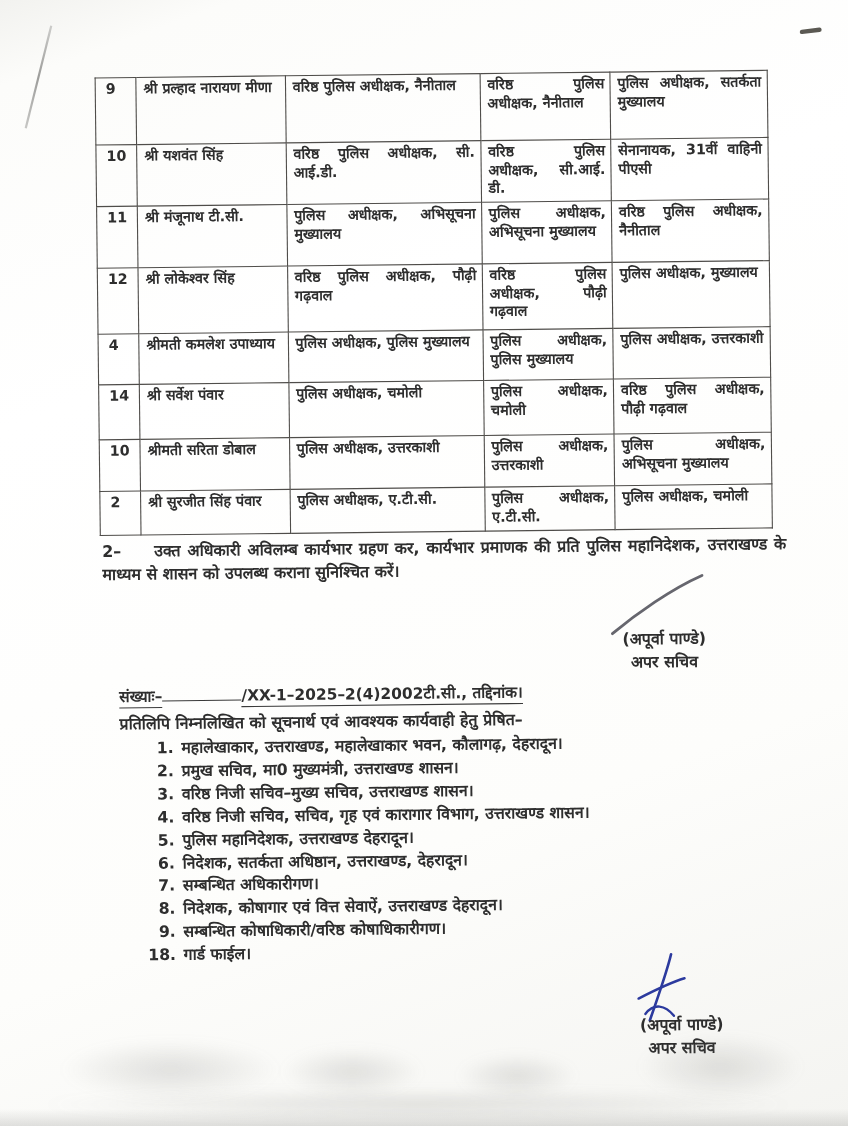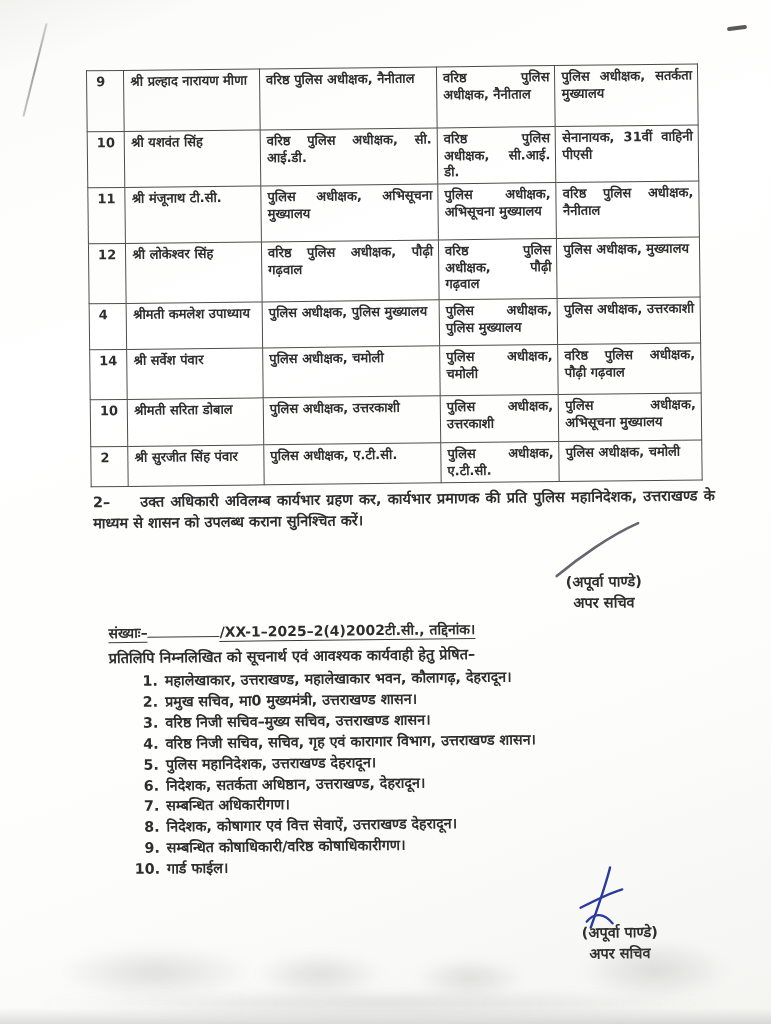--- a/index.html
+++ b/index.html
@@ -177,21 +177,21 @@
     </div>
       <div class="copy-item">
       <span class="num">8.</span>
       <span>निदेशक, कोषागार एवं वित्त सेवाऐं, उत्तराखण्ड देहरादून।</span>
     </div>
       <div class="copy-item">
       <span class="num">9.</span>
       <span>सम्बन्धित कोषाधिकारी/वरिष्ठ कोषाधिकारीगण।</span>
     </div>
       <div class="copy-item">
-      <span class="num">10.</span>
+      <span class="num">18.</span>
       <span>गार्ड फाईल।</span>
     </div>
     </div>
 
   <svg class="sig-stroke" style="left:568px;top:868px;" width="70" height="70" viewBox="0 0 70 70">
     <path d="M38 2 C34 18 26 40 18 62" stroke="#2c3a9e" stroke-width="2.4" fill="none" stroke-linecap="round"></path>
     <path d="M8 42 C20 36 36 28 50 24" stroke="#2c3a9e" stroke-width="2.2" fill="none" stroke-linecap="round"></path>
     <path d="M14 56 C22 46 32 48 40 58" stroke="#2c3a9e" stroke-width="2.2" fill="none" stroke-linecap="round"></path>
   </svg>
   <div class="sig-block sig2-text">

